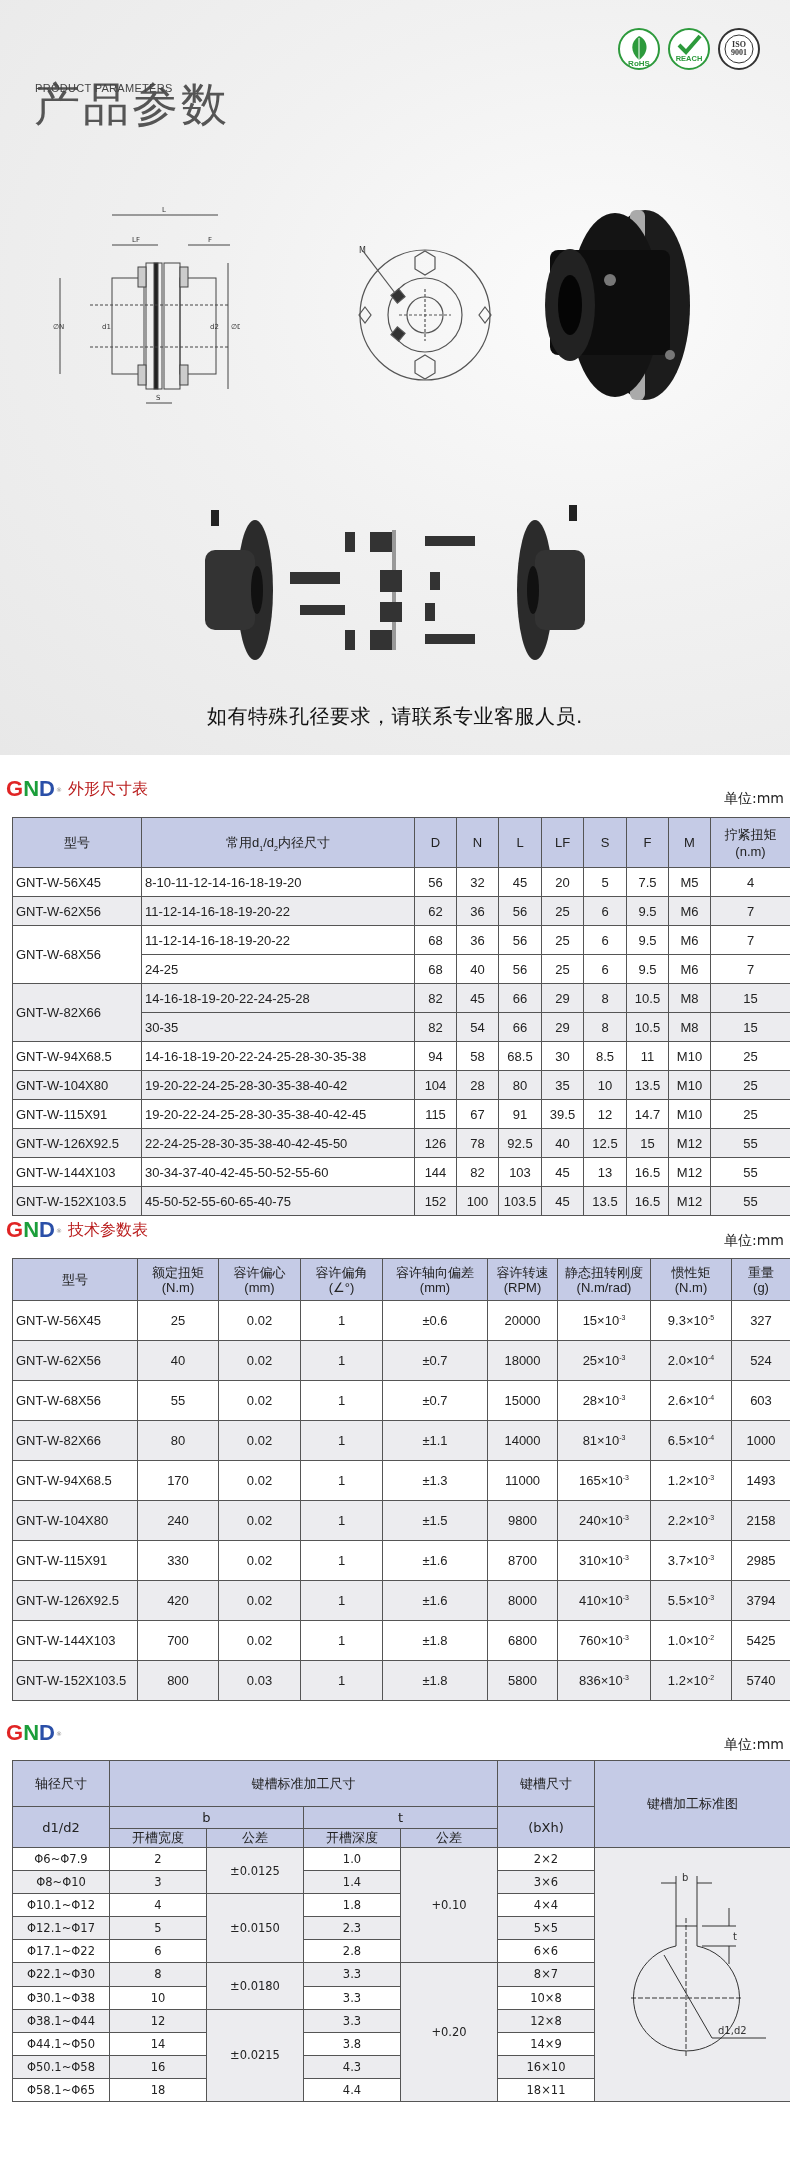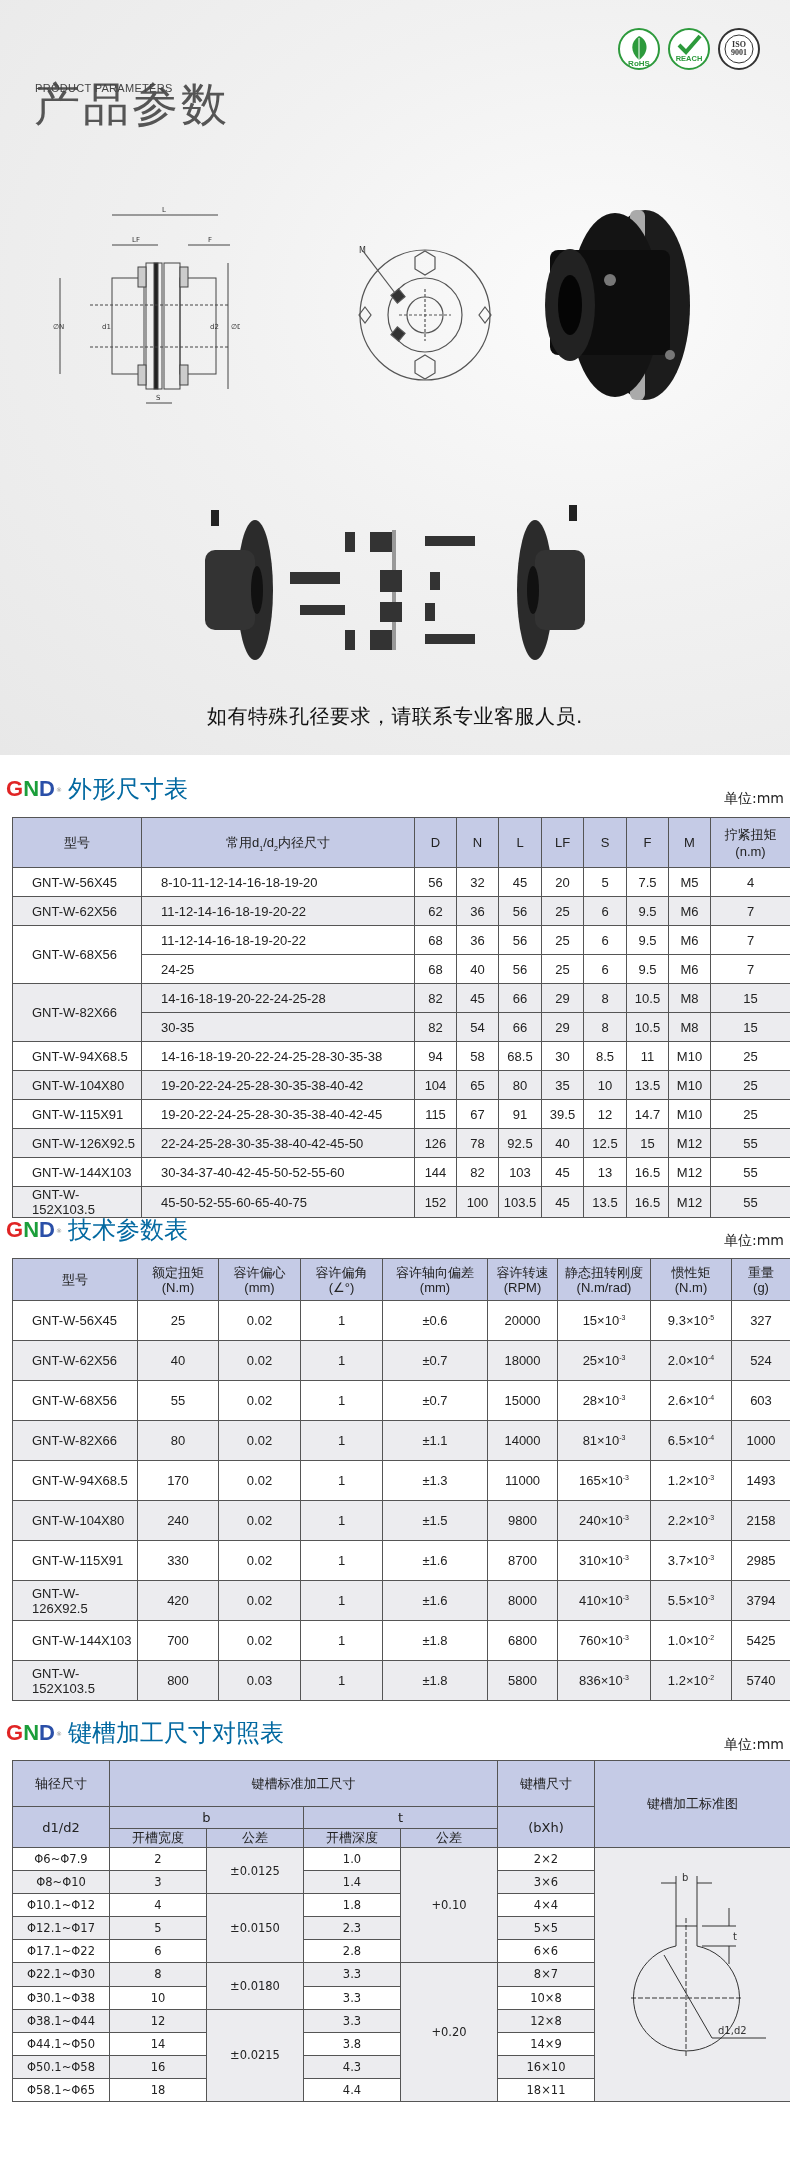--- a/index.html
+++ b/index.html
@@ -21,30 +21,30 @@
   .product { position: absolute; left: 540px; top: 205px; width: 170px; height: 200px; }
   .exploded { position: absolute; left: 195px; top: 490px; width: 400px; height: 180px; }
   .hero-note { position: absolute; left: 0; width: 790px; top: 703px; text-align: center; font-size: 20px; color: #111; letter-spacing: 0.5px; }
 
   
   .sec-head { position: absolute; left: 6px; height: 36px; display: flex; align-items: center; }
   .logo { display: flex; align-items: center; margin-right: 6px; }
   .logo span { font-weight: bold; font-size: 22px; font-family: "Liberation Sans", sans-serif; line-height: 1; }
   .logo .g { color: #e02424; } .logo .n { color: #1b9e3a; } .logo .d { color: #2a4fa8; }
   .logo sup { font-size: 6px; color:#888; margin-left:1px; }
-  .sec-title { font-size: 24px; color: #0369a1; }
+  .sec-title { font-size: 16px; color: #b91c1c; }
   .unit { position: absolute; right: 6px; font-size: 14px; color: #222; }
 
   
   table { position: absolute; left: 12px; width: 778px; border-collapse: collapse; font-family: "Liberation Sans", sans-serif; table-layout: fixed; }
   td, th { border: 1.5px solid #555; font-size: 13px; color: #222; padding: 0 3px; font-weight: normal; }
   th { background: #c5cbe6; text-align: center; }
   tr.alt td { background: #ececef; }
   td.c { text-align: center; }
-  td.l { text-align: left; padding-left: 19px; }
+  td.l { text-align: left; padding-left: 3px; }
 
   #t1 { top: 817px; }
   #t1 th { height: 50px; }
   #t1 td { height: 29px; }
   #t2 { top: 1258px; }
   #t2 th { height: 42px; line-height: 15px; }
   #t2 td { height: 40px; }
   #t3 { top: 1760px; font-family: "DejaVu Sans", sans-serif; }
   #t3 th { font-size: 13px; }
   #t3 td { height: 23px; font-size: 11.5px; text-align: center; }
@@ -289,21 +289,21 @@
         <td class="c">30</td>
         <td class="c">8.5</td>
         <td class="c">11</td>
         <td class="c">M10</td>
         <td class="c">25</td>
       </tr>
       <tr class="alt">
         <td class="l">GNT-W-104X80</td>
         <td class="l">19-20-22-24-25-28-30-35-38-40-42</td>
         <td class="c">104</td>
-        <td class="c">65</td>
+        <td class="c">28</td>
         <td class="c">80</td>
         <td class="c">35</td>
         <td class="c">10</td>
         <td class="c">13.5</td>
         <td class="c">M10</td>
         <td class="c">25</td>
       </tr>
       <tr>
         <td class="l">GNT-W-115X91</td>
         <td class="l">19-20-22-24-25-28-30-35-38-40-42-45</td>
@@ -531,21 +531,20 @@
     </tbody>
 </table>
 
 <div class="sec-head" style="top:1715px;">
   <div class="logo">
     <span class="g">G</span>
       <span class="n">N</span>
       <span class="d">D</span>
       <sup>®</sup>
   </div>
-  <div class="sec-title">键槽加工尺寸对照表</div>
 </div>
 <div class="unit" style="top:1736px;">单位:mm</div>
 
 <table id="t3">
   <colgroup>
     <col style="width:97px">
       <col style="width:97px">
       <col style="width:97px">
       <col style="width:97px">
       <col style="width:97px">

